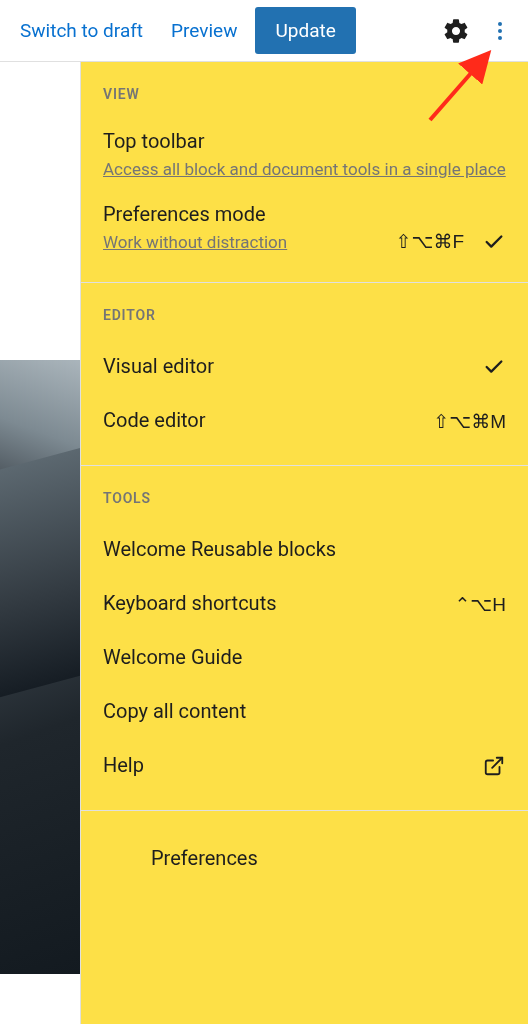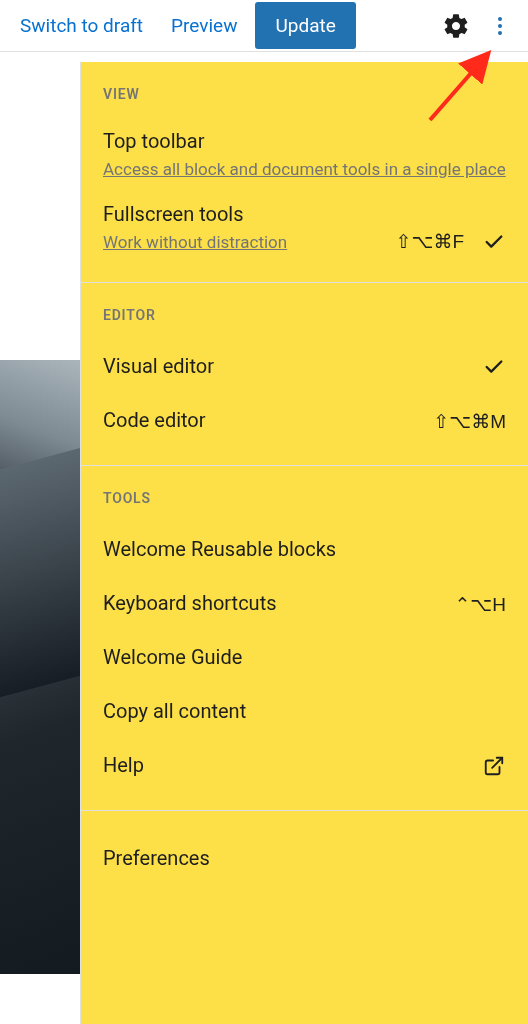--- a/index.html
+++ b/index.html
@@ -9,21 +9,21 @@
     font-family: -apple-system, BlinkMacSystemFont, "Segoe UI", Roboto, sans-serif;
     background: #fff;
     overflow: hidden;
     position: relative;
   }
 
   
   .topbar {
     display: flex;
     align-items: center;
-    height: 52px;
+    height: 62px;
     padding: 0 10px;
     gap: 8px;
     border-bottom: 1px solid #e0e0e0;
     background: #fff;
     position: relative;
     z-index: 3;
     width: 100%;
   }
   .tb-link {
     color: #0871d0;
@@ -95,21 +95,21 @@
     background: #fde047;
     border-left: 1px solid #e0e0e0;
     z-index: 2;
     overflow: hidden;
   }
 
   .group {
     border-bottom: 1px solid #e0e0e0;
     padding: 20px 0 18px 0;
   }
-  .group:last-child { border-bottom: none; }
+  .group:last-child { border-bottom: none; padding-left: 48px; }
 
   .group-title {
     color: #757575;
     font-size: 14px;
     font-weight: 600;
     letter-spacing: 0.8px;
     padding: 4px 22px 16px 22px;
   }
 
   .item {
@@ -196,21 +196,21 @@
     <div class="item">
       <div class="item-main">
         <div class="item-title">Top toolbar</div>
         <div class="item-desc">Access all block and document tools in a single place</div>
       </div>
     </div>
 
 
     <div class="item">
       <div class="item-main">
-        <div class="item-title">Fullscreen tools</div>
+        <div class="item-title">Preferences mode</div>
         <div class="item-desc">Work without distraction</div>
       </div>
       <div class="item-right">
         <span class="shortcut">⇧⌥⌘F</span>
         <span class="check">
           <svg width="22" height="22" viewBox="0 0 24 24" fill="none" stroke="#1e1e1e" stroke-width="2.5" stroke-linecap="round" stroke-linejoin="round">
               <polyline points="20 6 9 17 4 12"></polyline>
             </svg>
         </span>
       </div>

